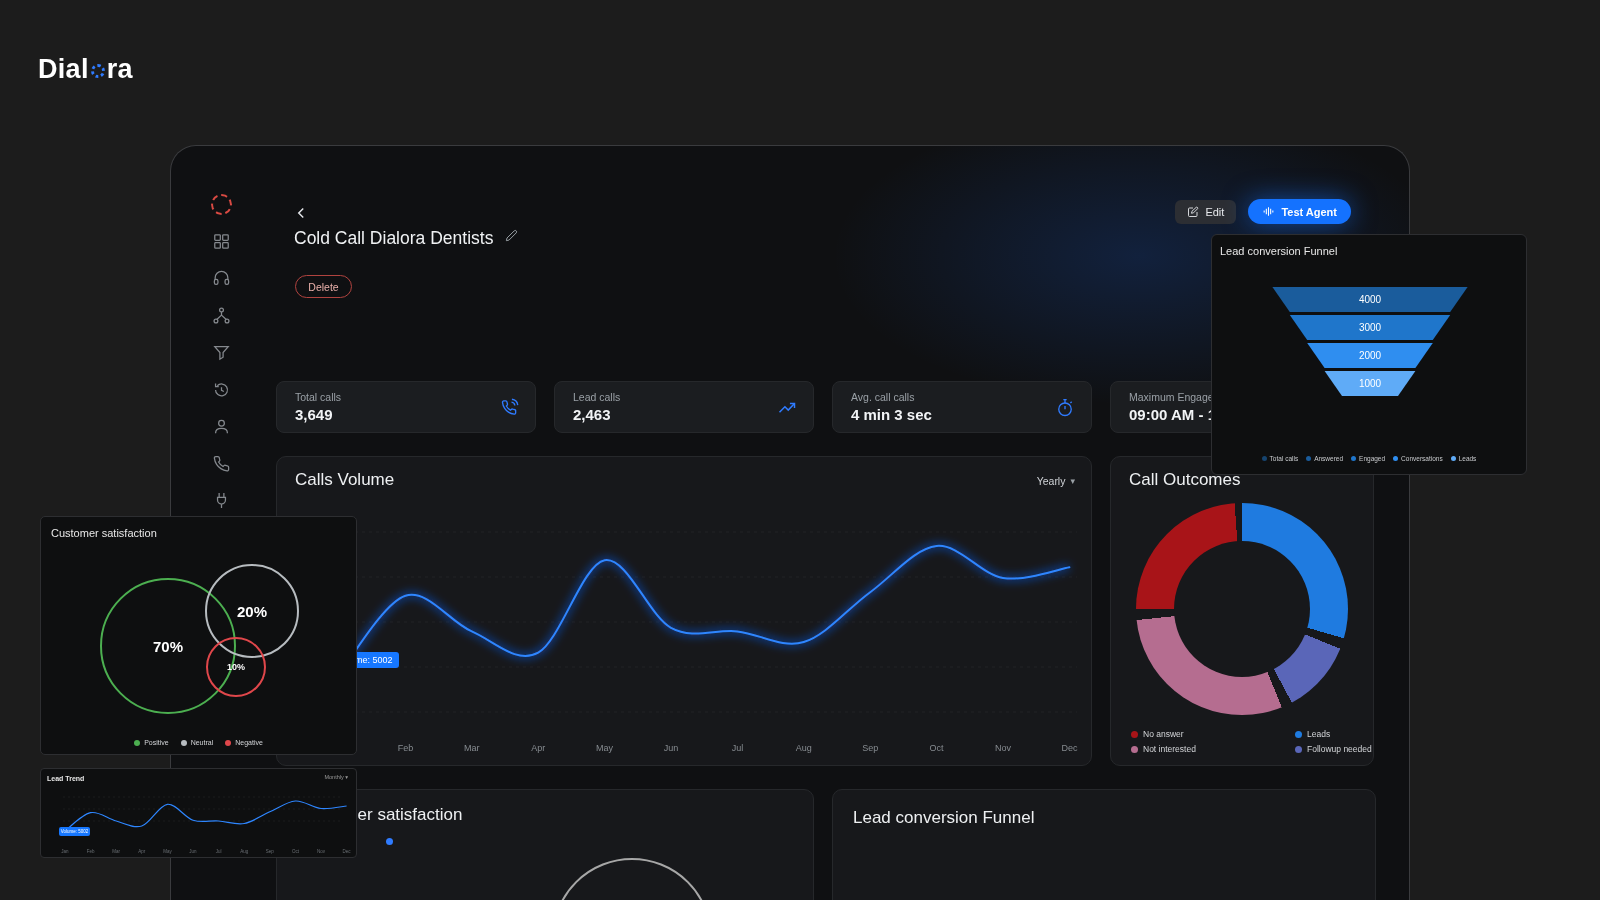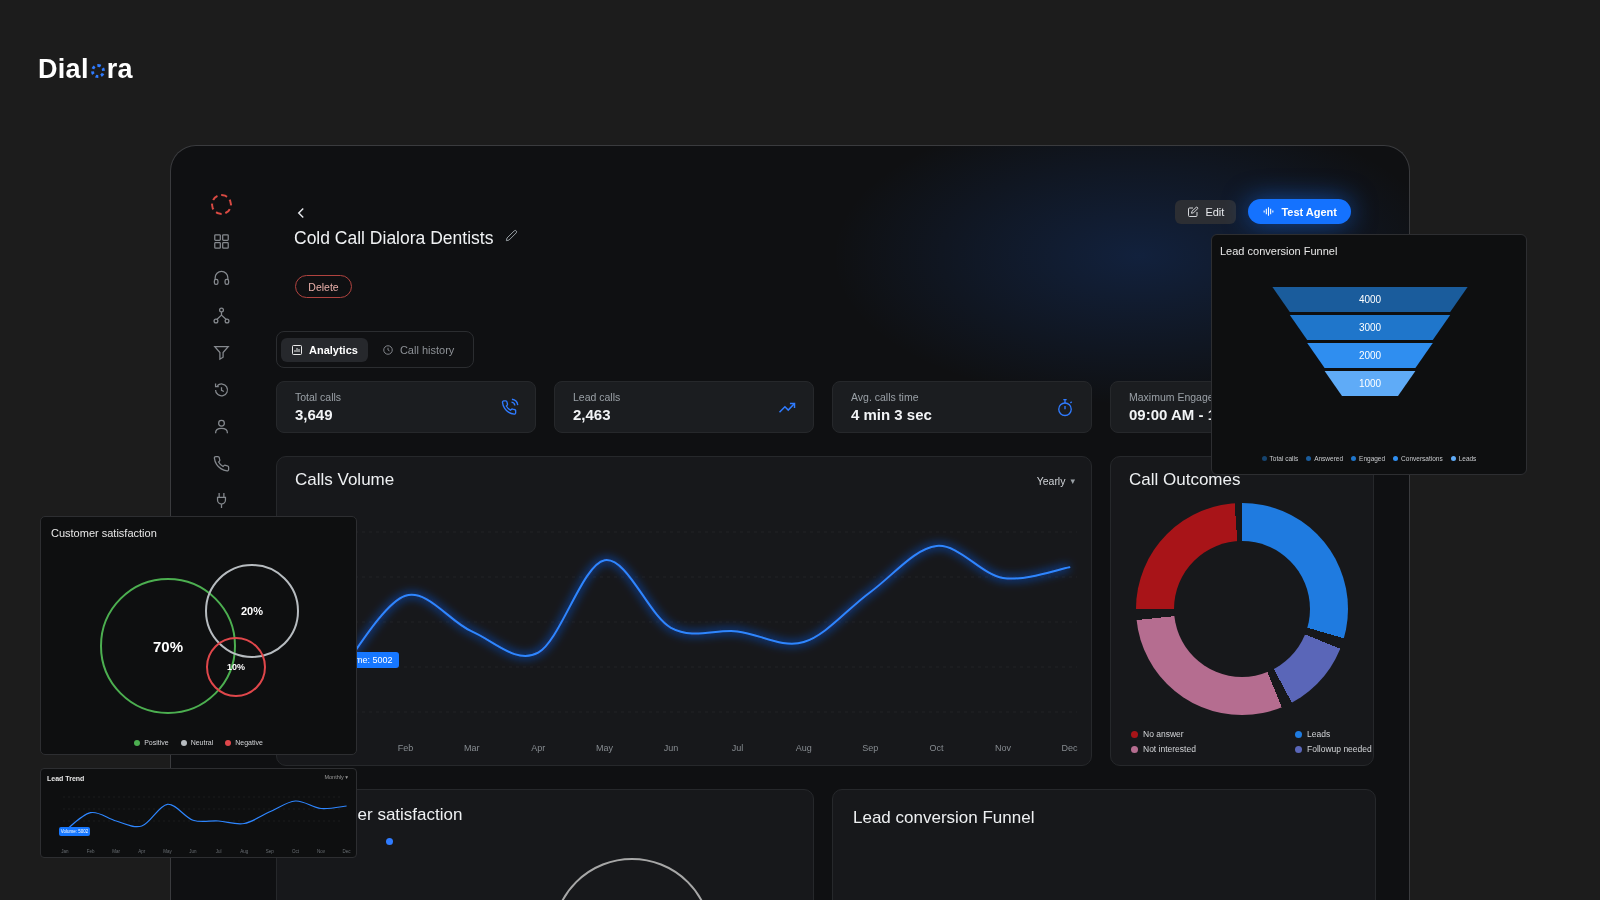--- a/index.html
+++ b/index.html
@@ -92,21 +92,21 @@
   .funnel-card { left:1211px; top:234px; width:316px; height:241px; border-radius:6px; padding:10px 8px; }
   .funnel-chart { position:absolute; left:38px; top:52px; width:240px; }
   .funnel-seg { height:25px; margin-bottom:3px; display:flex; align-items:center; justify-content:center; font-size:10px; color:#fff; }
   .funnel-legend { position:absolute; left:0; top:220px; width:100%; display:flex; justify-content:center; gap:8px; }
   .funnel-legend .legend-item { font-size:6.5px; color:#c9cbce; gap:3px; }
   .funnel-legend .legend-dot { width:5px; height:5px; }
 
   .sat-card { left:40px; top:516px; width:317px; height:239px; border-radius:5px; padding:10px; }
   .bubble { position:absolute; border-radius:50%; display:flex; align-items:center; justify-content:center; font-weight:700; color:#fff; background:transparent; }
   .bubble.b0 { left:59px; top:61px; width:136px; height:136px; font-size:15px; z-index:1; }
-  .bubble.b1 { left:164px; top:47px; width:94px; height:94px; font-size:11px; z-index:2;align-items:center; }
+  .bubble.b1 { left:164px; top:47px; width:94px; height:94px; font-size:15px; z-index:2;align-items:center; }
   .bubble.b2 { left:165px; top:120px; width:60px; height:60px; font-size:9px; z-index:3; }
   .sat-legend { position:absolute; left:0; top:222px; width:100%; display:flex; justify-content:center; gap:12px; }
   .sat-legend .legend-item { font-size:7px; gap:4px; }
   .sat-legend .legend-dot { width:6px; height:6px; }
 
   .trend-card { left:40px; top:768px; width:317px; height:90px; border-radius:4px; padding:6px; }
   .trend-card .ov-title { font-size:7px; font-weight:700; }
   .trend-dd { position:absolute; right:8px; top:5px; font-size:5.5px; color:#999; cursor:pointer; }
   .lt-svg { position:absolute; left:10px; top:16px; }
   .lt-tooltip { position:absolute; left:18px; top:58px; width:31px; height:9px; background:#1677ff; border-radius:2px;
@@ -210,36 +210,20 @@
   <div class="agent-title-row">
     <span class="agent-title">Cold Call Dialora Dentists</span>
     <span class="pencil">
       <svg width="13" height="13" viewBox="0 0 24 24" fill="none" stroke="currentColor" stroke-width="1.8">
           <path d="M17 3.5a2.6 2.6 0 1 1 3.7 3.7L7.5 20.4 2.5 21.6l1.2-5z"></path>
         </svg>
     </span>
   </div>
   <button class="btn-delete">Delete</button>
 
-  <div class="tabbar">
-    <div class="tab active">
-      <svg width="12" height="12" viewBox="0 0 24 24" fill="none" stroke="currentColor" stroke-width="1.8">
-          <rect x="3" y="3" width="18" height="18" rx="2"></rect>
-          <path d="M8 16v-4M12 16V8M16 16v-6"></path>
-        </svg>
-      <span>Analytics</span>
-    </div>
-    <div class="tab">
-      <svg width="12" height="12" viewBox="0 0 24 24" fill="none" stroke="currentColor" stroke-width="1.8">
-          <circle cx="12" cy="12" r="8.5"></circle>
-          <path d="M12 7.5V12l3 1.8"></path>
-        </svg>
-      <span>Call history</span>
-    </div>
-  </div>
 
   <div class="statcard" style="left:105px">
     <div class="lbl">Total calls</div>
     <div class="val">3,649</div>
     <span class="sicon">
       <svg viewBox="0 0 24 24" fill="none" stroke="currentColor" stroke-width="1.6">
           <path d="M20 15.5v2.2a1.6 1.6 0 0 1-1.8 1.6 15.8 15.8 0 0 1-6.9-2.4 15.4 15.4 0 0 1-4.7-4.7A15.8 15.8 0 0 1 4.2 5.3 1.6 1.6 0 0 1 5.8 3.5H8a1.6 1.6 0 0 1 1.6 1.4c.1.7.3 1.4.5 2.1a1.6 1.6 0 0 1-.4 1.7l-.9.9a12.6 12.6 0 0 0 5 5l.9-.9a1.6 1.6 0 0 1 1.7-.4c.7.2 1.4.4 2.1.5a1.6 1.6 0 0 1 1.5 1.7z"></path>
           <path d="M15 5a4.5 4.5 0 0 1 4 4M15.5 1.5a8 8 0 0 1 7 7"></path>
         </svg>
     </span>
@@ -248,21 +232,21 @@
     <div class="lbl">Lead calls</div>
     <div class="val">2,463</div>
     <span class="sicon">
       <svg viewBox="0 0 24 24" fill="none" stroke="currentColor" stroke-width="1.8">
           <path d="M3 17 9.5 10.5l4 4L21 6.5"></path>
           <path d="M15.5 6.5H21V12"></path>
         </svg>
     </span>
   </div>
   <div class="statcard" style="left:661px">
-    <div class="lbl">Avg. calls time</div>
+    <div class="lbl">Avg. call calls</div>
     <div class="val">4 min 3 sec</div>
     <span class="sicon">
       <svg viewBox="0 0 24 24" fill="none" stroke="currentColor" stroke-width="1.6">
           <circle cx="12" cy="13.5" r="7.5"></circle>
           <path d="M12 13.5V9.5M10 2h4M12 2v4M18.5 6l1.5-1.5"></path>
         </svg>
     </span>
   </div>
   <div class="statcard" style="left:939px;width:264px">
     <div class="lbl">Maximum Engagement</div>

